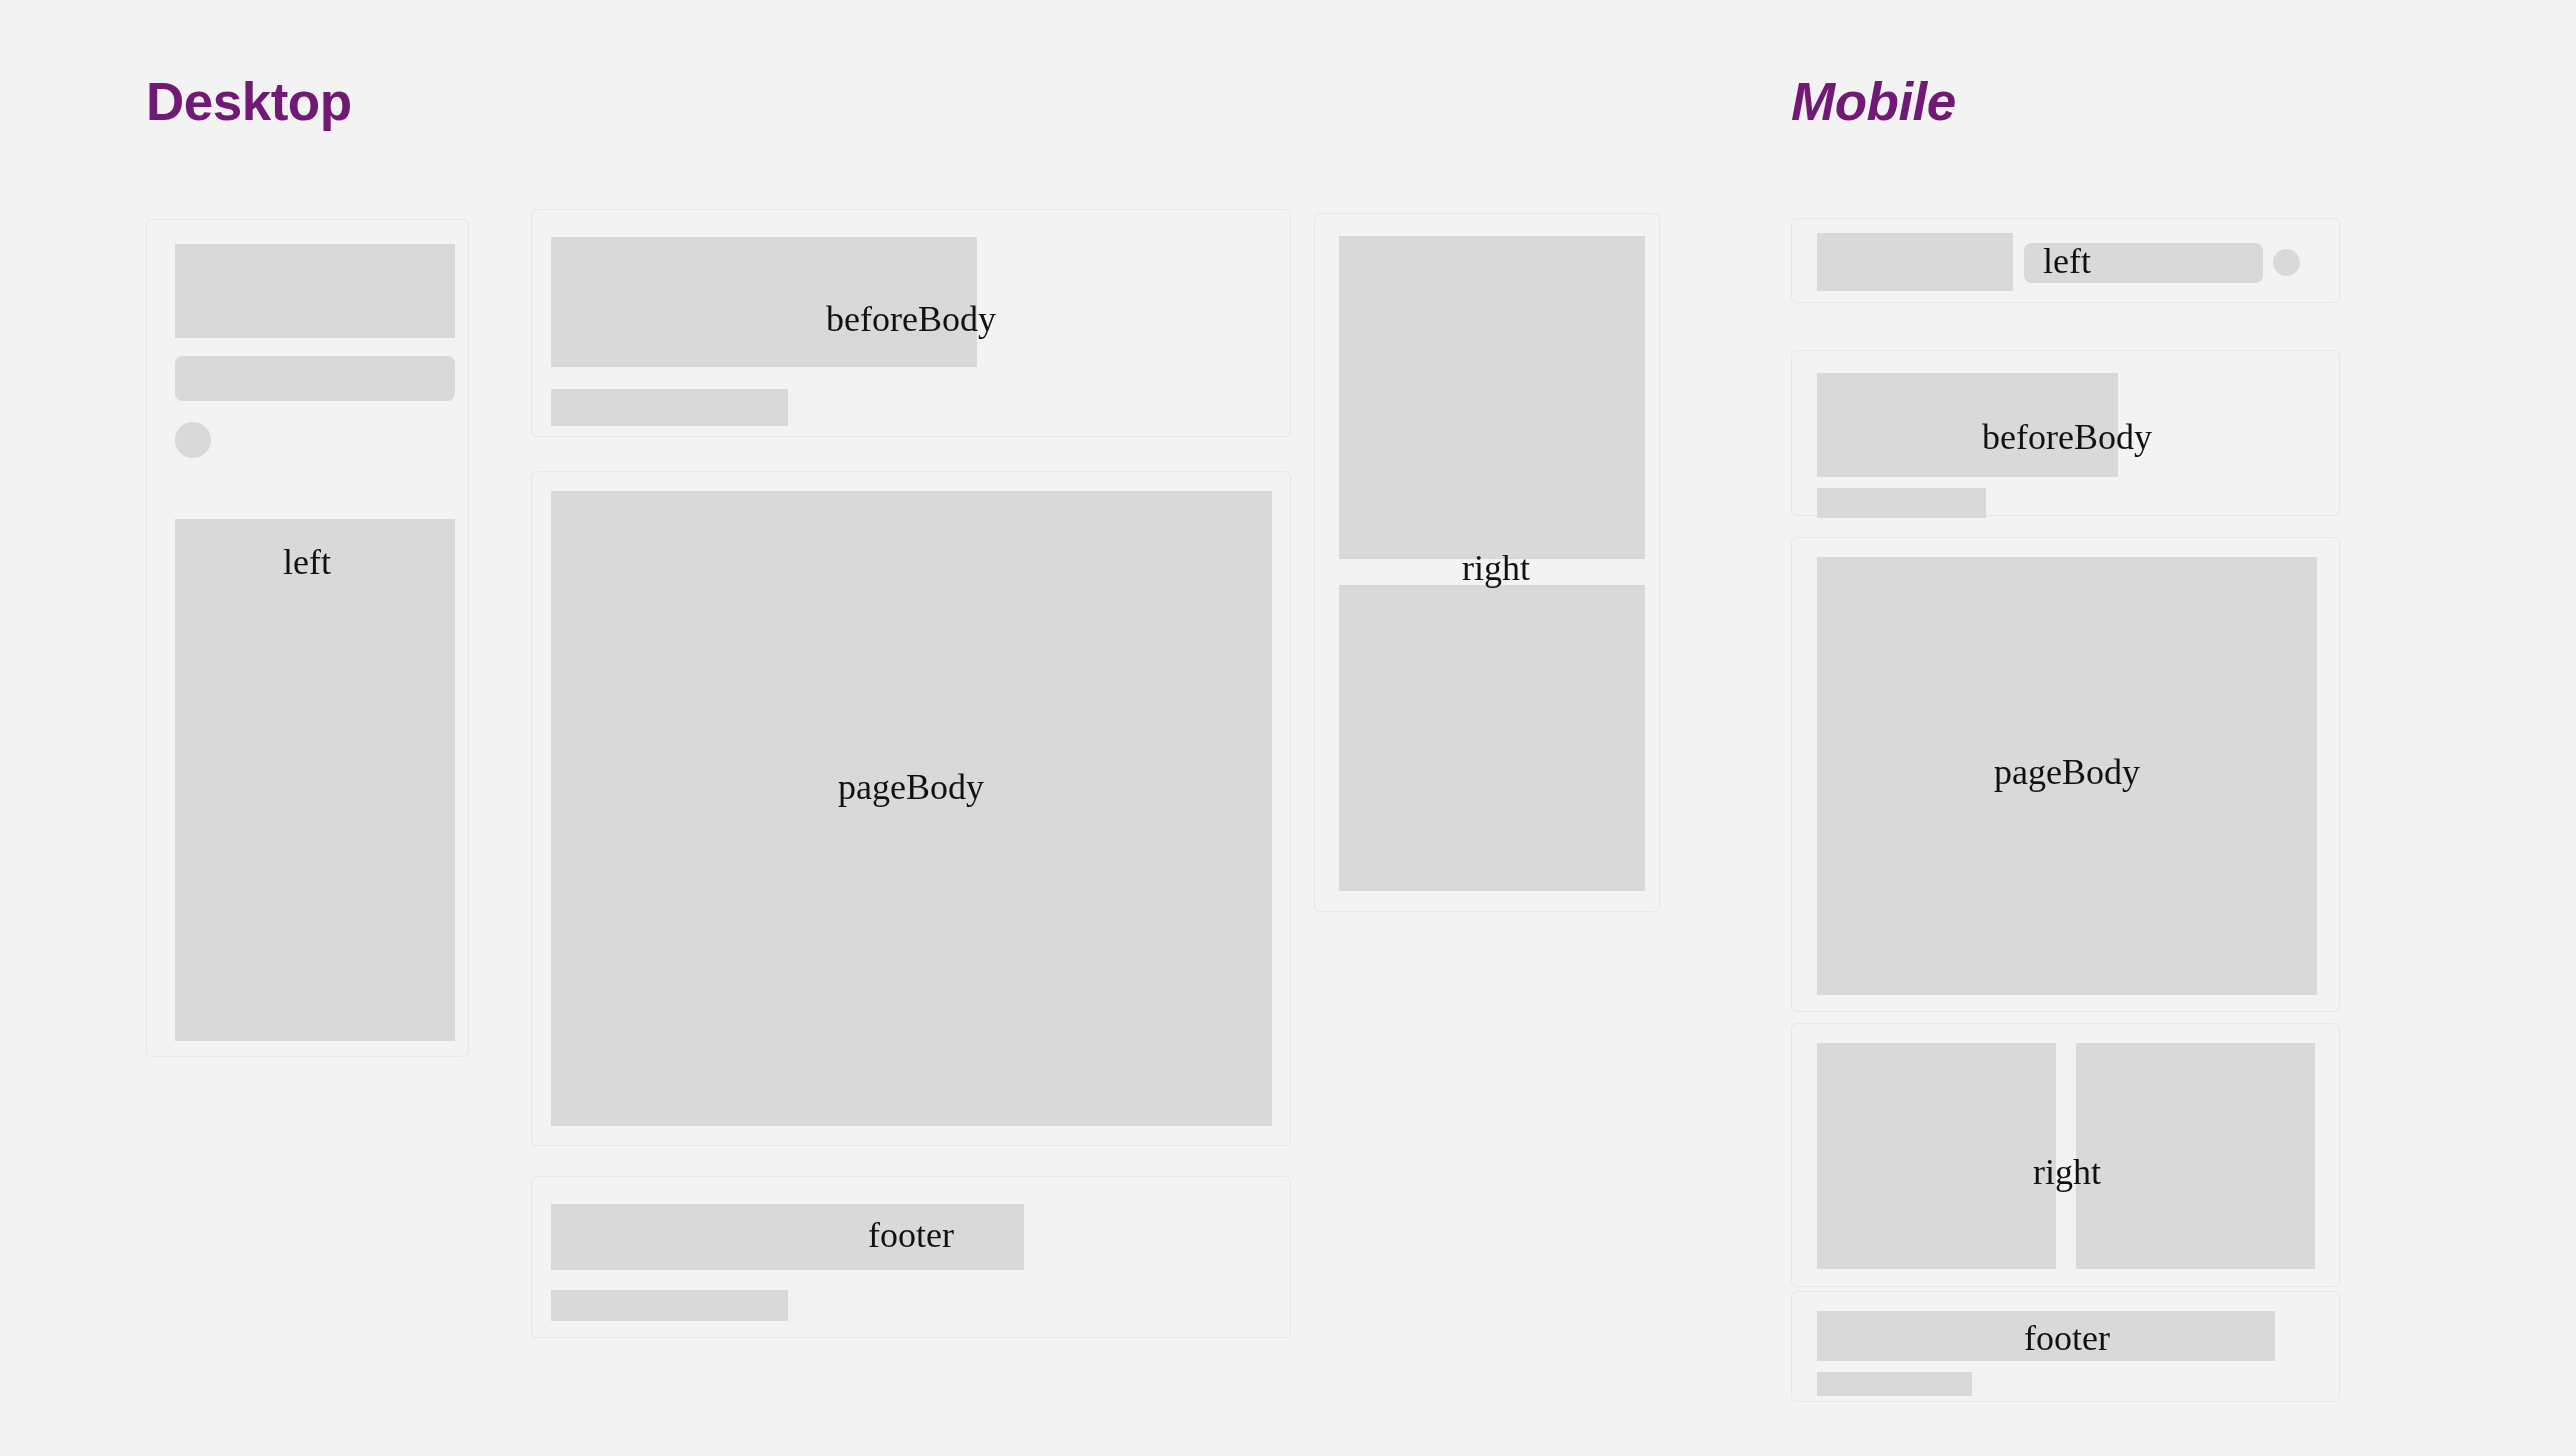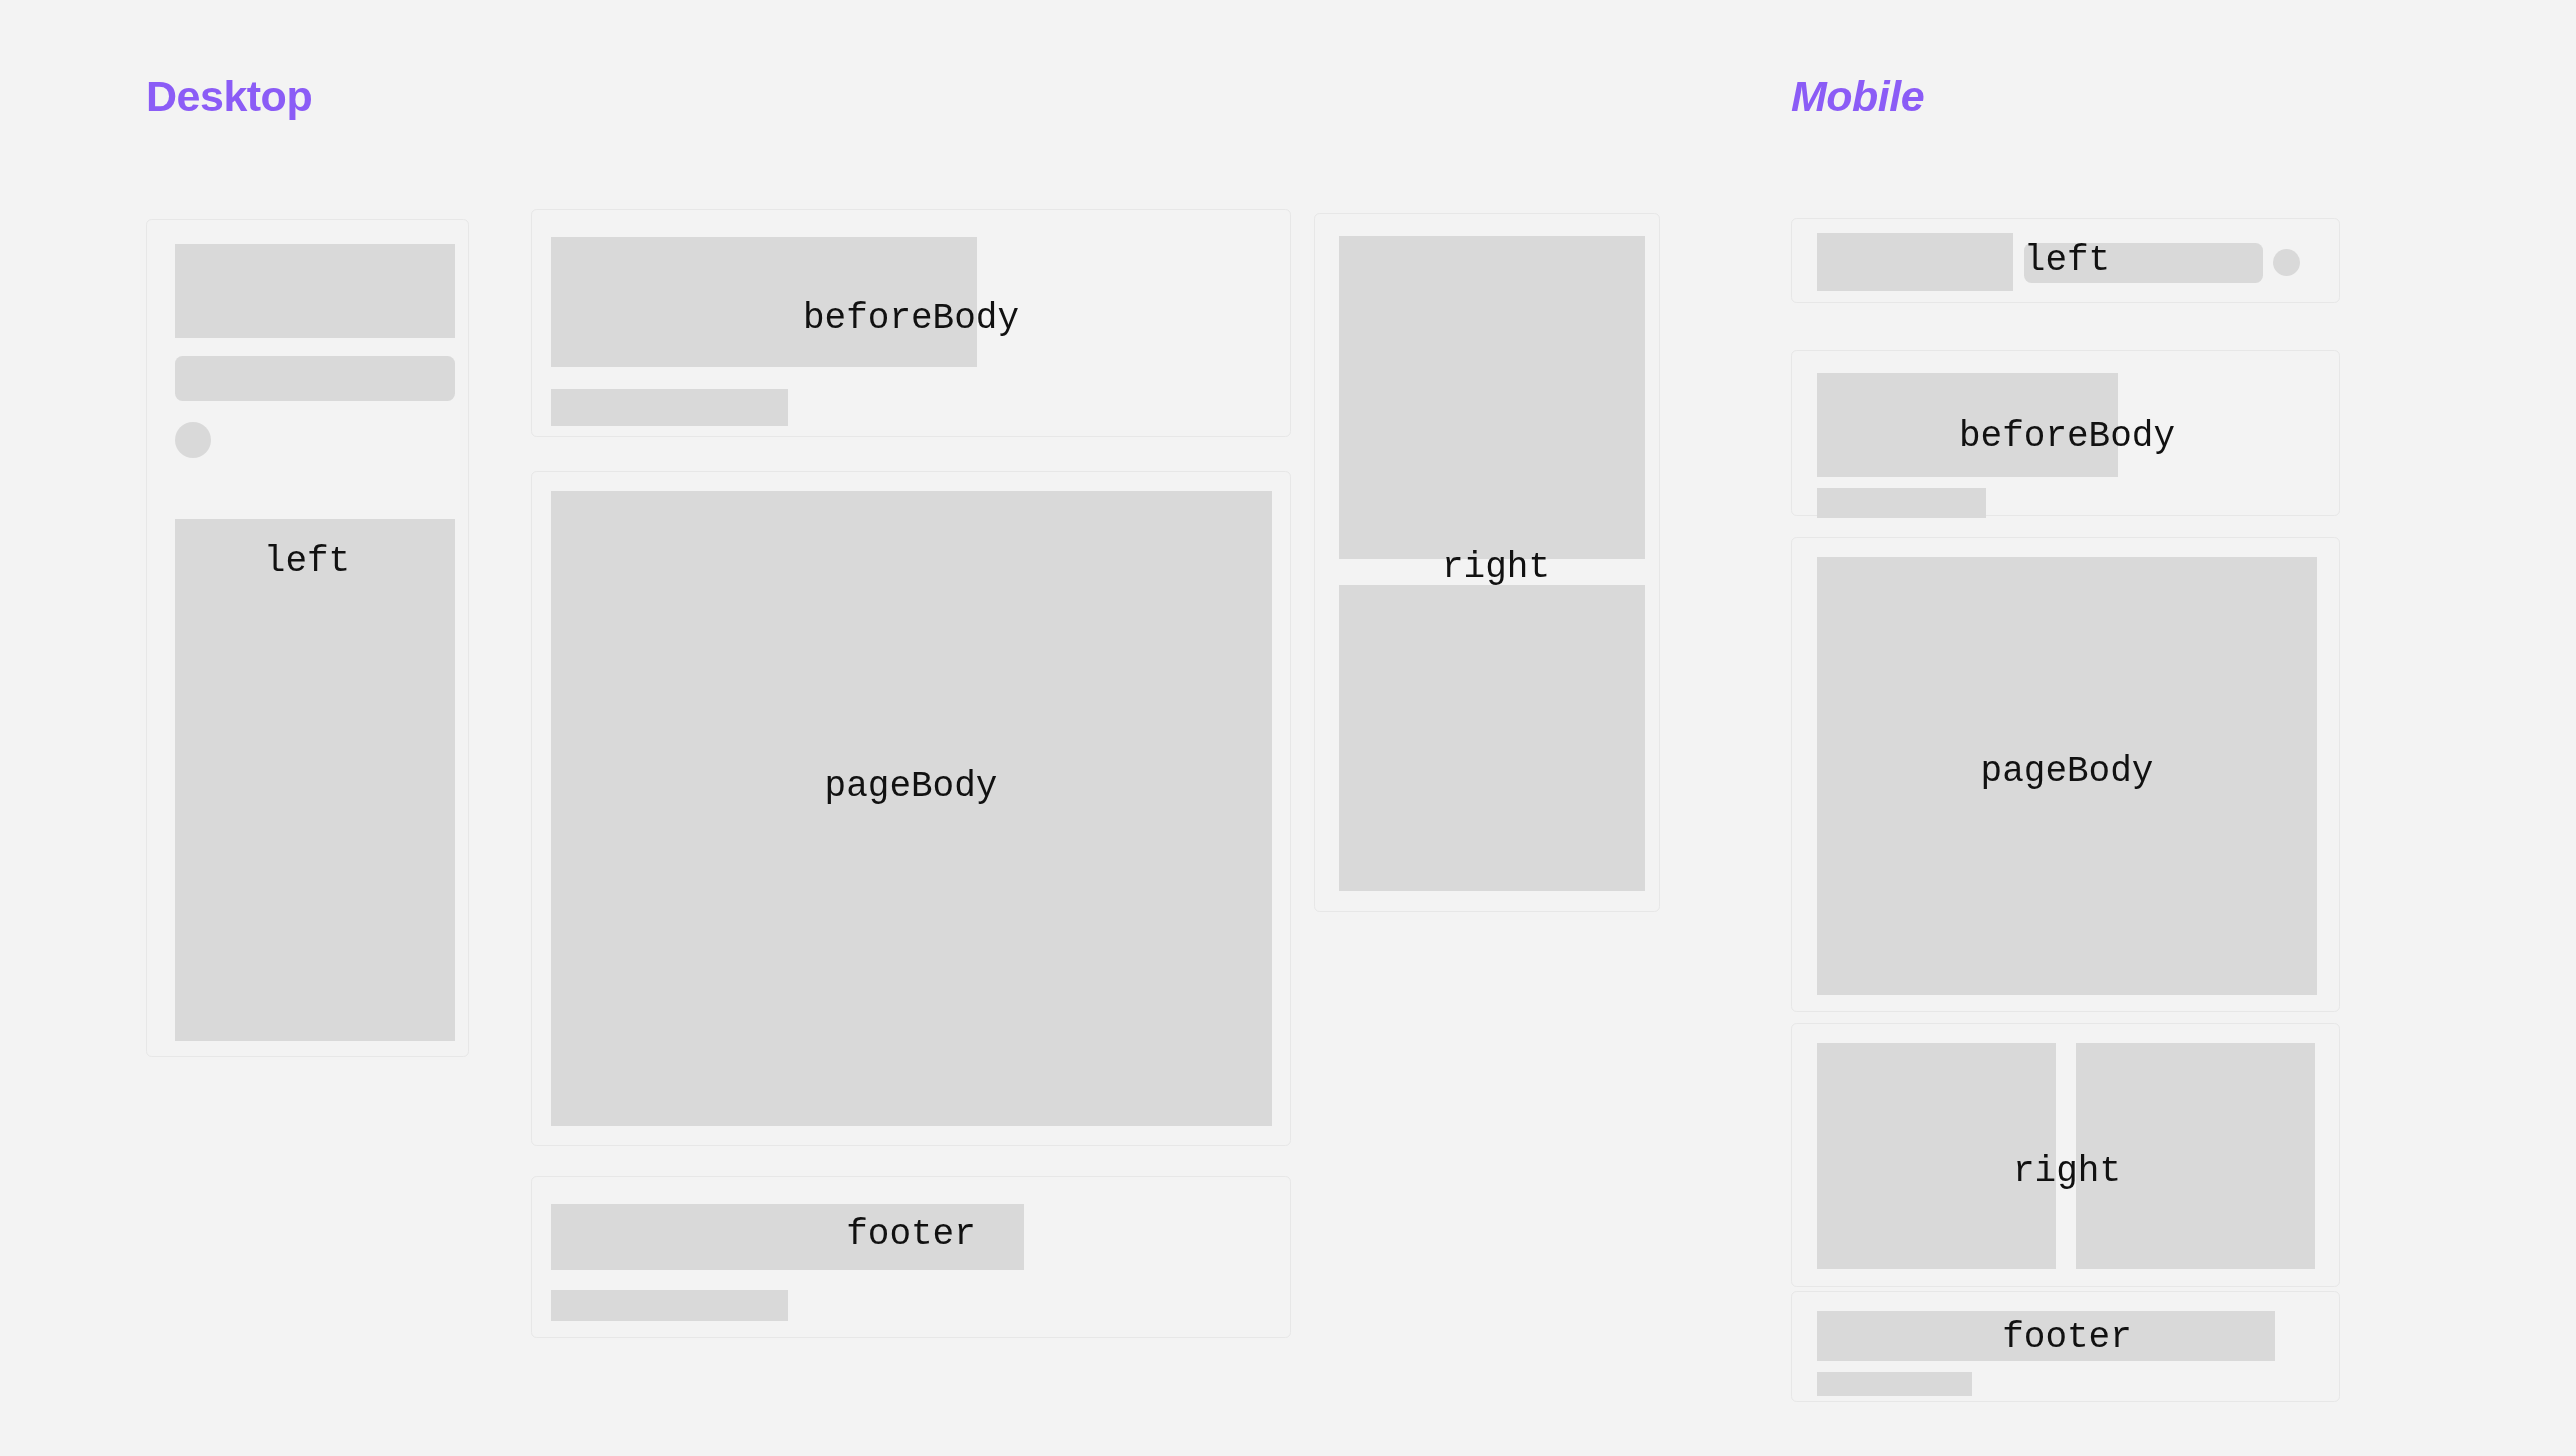--- a/index.html
+++ b/index.html
@@ -13,23 +13,23 @@
     background: #f3f3f3;
     font-family: "Liberation Sans", sans-serif;
     position: relative;
     overflow: hidden;
   }
 
   .column-title {
     position: absolute;
     font-family: "Liberation Sans", sans-serif;
     font-weight: bold;
-    font-size: 43px;
+    font-size: 53px;
     line-height: 1;
-    color: #8b5cf6;
+    color: #701a75;
     letter-spacing: -0.5px;
     white-space: nowrap;
   }
 
   
   .panel {
     position: absolute;
     background: #f3f3f3;
     border: 0.9px solid #e7e7e7;
     border-radius: 5.6px;
@@ -45,21 +45,21 @@
   .blk.rounded {
     border-radius: 7.5px;
   }
   .blk.circle {
     border-radius: 50%;
   }
 
   
   .region-label {
     position: absolute;
-    font-family: Liberation Mono, monospace;
+    font-family: Liberation Serif, serif;
     font-size: 36px;
     line-height: 1;
     color: #111111;
     white-space: nowrap;
     text-align: center;
     pointer-events: none;
     z-index: 5;
     transform: translate(-50%, -50%);
   }
 </style>

